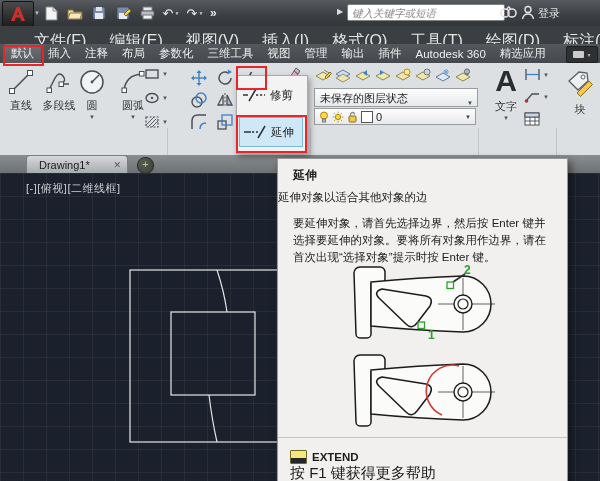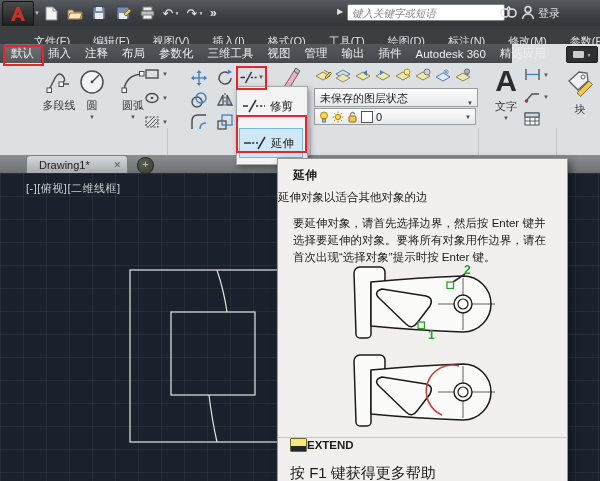--- a/index.html
+++ b/index.html
@@ -17,43 +17,43 @@
   .mini-caret{color:#cfcfcf;font-size:5px;margin-left:1px;}
   .dbl{color:#e6e6e6;font-size:12px;font-weight:bold;}
   .doc-title{left:200px;top:5px;width:180px;text-align:center;color:#f2f2f2;font-size:12px;}
   .search-caret{left:337px;top:7px;color:#ddd;font-size:8px;}
   .searchbox{left:347px;top:4px;width:148px;height:15px;background:#fff;border:1px solid #7e8184;border-radius:2px;font-size:10.5px;padding:0 4px;color:#333;}
   .searchbox::placeholder{font-style:italic;color:#8a8a8a;}
   .login-label{left:538px;top:6px;color:#e0e0e0;font-size:11px;}
 
   
   .menubar{left:0;top:26px;width:600px;height:18px;background:#3c3f42;display:flex;align-items:center;padding-left:34px;gap:23px;box-sizing:border-box;}
-  .menubar span{color:#e4e4e4;font-size:11px;white-space:nowrap;margin-top:12px;}
-
-  
-  .tabrow{left:0;top:44px;width:512px;height:19px;background:linear-gradient(#54575b,#45484c);display:flex;align-items:center;padding-left:4px;box-sizing:border-box;}
+  .menubar span{color:#e4e4e4;font-size:16px;white-space:nowrap;margin-top:12px;}
+
+  
+  .tabrow{left:0;top:44px;width:600px;height:19px;background:linear-gradient(#54575b,#45484c);display:flex;align-items:center;padding-left:4px;box-sizing:border-box;}
   .rtab{color:#eeeeee;font-size:11.5px;padding:2px 7px;white-space:nowrap;}
   .rtab.active{background:linear-gradient(#6e7175,#56595d);border-radius:2px;}
   .ws-btn{left:566px;top:46px;width:30px;height:15px;background:#2e3032;border:1px solid #1d1f20;border-radius:2px;display:flex;align-items:center;justify-content:center;gap:3px;}
   .ws-btn .cam{width:11px;height:7px;background:#c9ccce;border-radius:1px;}
   .ws-btn .c{color:#bbb;font-size:5px;}
 
   
   .ribbon{left:0;top:63px;width:600px;height:92px;background:#dde0e3;border-bottom:1px solid #a6a9ac;}
   .vsep{top:65px;width:1px;height:87px;background:#c3c6c9;}
   .pl{top:139px;height:14px;font-size:11px;color:#4a4d50;text-align:center;}
   .pl .c{font-size:6px;color:#5a5d60;}
   .tool-big{display:flex;flex-direction:column;align-items:center;}
   .tool-big .lbl{font-size:11px;color:#333;margin-top:2px;white-space:nowrap;}
   .tool-big .c{font-size:6px;color:#555;margin-top:1px;}
   .mini-btn{display:flex;align-items:center;gap:2px;}
   .big-a{font-size:30px;font-weight:bold;color:#2c2c2c;line-height:30px;}
 
   
-  .popup{left:236px;top:86px;width:70px;height:77px;background:#f3f3f3;border:1px solid #a9a9a9;box-shadow:2px 3px 6px rgba(0,0,0,.35);z-index:20;}
+  .popup{left:236px;top:75px;width:70px;height:77px;background:#f3f3f3;border:1px solid #a9a9a9;box-shadow:2px 3px 6px rgba(0,0,0,.35);z-index:20;}
   .popup-item{position:absolute;left:2px;width:64px;height:30px;display:flex;align-items:center;gap:4px;padding-left:3px;box-sizing:border-box;}
   .popup-item .lbl{font-size:11.5px;color:#222;}
   .popup-item.sel{background:#cfe8f7;border:1px solid #7ab8dc;}
 
   
   .redbox{border:2px solid #e8262a;z-index:50;pointer-events:none;}
 
   
   .doctabbar{left:0;top:155px;width:600px;height:18px;background:linear-gradient(#8b8e90,#6e7173);border-bottom:1px solid #505254;}
   .doctab{left:26px;top:155px;width:102px;height:18px;background:linear-gradient(#d6d8da,#a9acae);border:1px solid #7b7e80;border-bottom:none;border-radius:4px 4px 0 0;display:flex;align-items:center;padding:0 6px 0 12px;box-sizing:border-box;}
@@ -66,21 +66,21 @@
     background-image:linear-gradient(rgba(255,255,255,.05) 1px,transparent 1px),linear-gradient(90deg,rgba(255,255,255,.05) 1px,transparent 1px);
     background-size:23px 23px;}
   .vp-label{left:6px;top:181px;color:#cdd0d4;font-size:11px;letter-spacing:.5px;z-index:2;margin-left:20px;}
 
   
   .tooltip{left:277px;top:158px;width:289px;height:340px;background:#f1f0ee;border:1px solid #979797;box-shadow:3px 3px 8px rgba(0,0,0,.45);z-index:30;}
   .tt-title{left:15px;top:8px;font-size:12px;font-weight:bold;color:#1c1c1c;}
   .tt-sub{left:0;top:31px;font-size:11.5px;color:#1c1c1c;}
   .tt-body{left:15px;top:56px;width:260px;font-size:11.5px;line-height:17px;color:#1c1c1c;}
   .tt-div{left:0;top:278px;width:289px;height:1px;background:#c6c5c3;}
-  .tt-cmd{left:12px;top:279px;display:flex;align-items:center;}
+  .tt-cmd{left:12px;top:291px;display:flex;align-items:center;gap:5px;}
   .tt-cmd .cmd-ico{width:15px;height:12px;background:linear-gradient(#f5e77a 55%,#24272b 55%);border:1px solid #6a6a2a;border-radius:1px;}
   .tt-cmd .cmd-lbl{font-size:11.5px;font-weight:bold;color:#1c1c1c;}
   .tt-help{left:12px;top:305px;font-size:15px;color:#1c1c1c;}
 </style>
 </head>
 <body>
 
 <div class="app">
 
   <div class="abs titlebar">
@@ -181,20 +181,28 @@
     <span class="cam"></span>
     <span class="c">▼</span>
   </div>
 
   <div class="abs ribbon">
     <div class="abs vsep" style="left:167px;"></div>
     <div class="abs vsep" style="left:310px;"></div>
     <div class="abs vsep" style="left:478px;"></div>
     <div class="abs vsep" style="left:556px;"></div>
 
+    <div class="abs tool-big" style="left:4px;top:5px;width:34px;">
+      <svg width="28" height="28" viewBox="0 0 28 28">
+        <line x1="5" y1="23" x2="23" y2="5" stroke="#4b4f54" stroke-width="1.6"></line>
+        <rect x="2.5" y="20.5" width="5" height="5" fill="#fff" stroke="#4b4f54"></rect>
+        <rect x="20.5" y="2.5" width="5" height="5" fill="#fff" stroke="#4b4f54"></rect>
+        </svg>
+      <span class="lbl">直线</span>
+    </div>
     <div class="abs tool-big" style="left:39px;top:5px;width:40px;">
       <svg width="28" height="28" viewBox="0 0 28 28">
         <path d="M4,22 L10,10 Q14,3 18,8 Q22,13 16,16 L24,16" fill="none" stroke="#4b4f54" stroke-width="1.5"></path>
         <rect x="2" y="20" width="4.5" height="4.5" fill="#fff" stroke="#4b4f54"></rect>
         <rect x="14" y="14" width="4.5" height="4.5" fill="#fff" stroke="#4b4f54"></rect>
         </svg>
       <span class="lbl">多段线</span>
     </div>
     <div class="abs tool-big" style="left:76px;top:5px;width:32px;">
       <svg width="28" height="28" viewBox="0 0 28 28">

